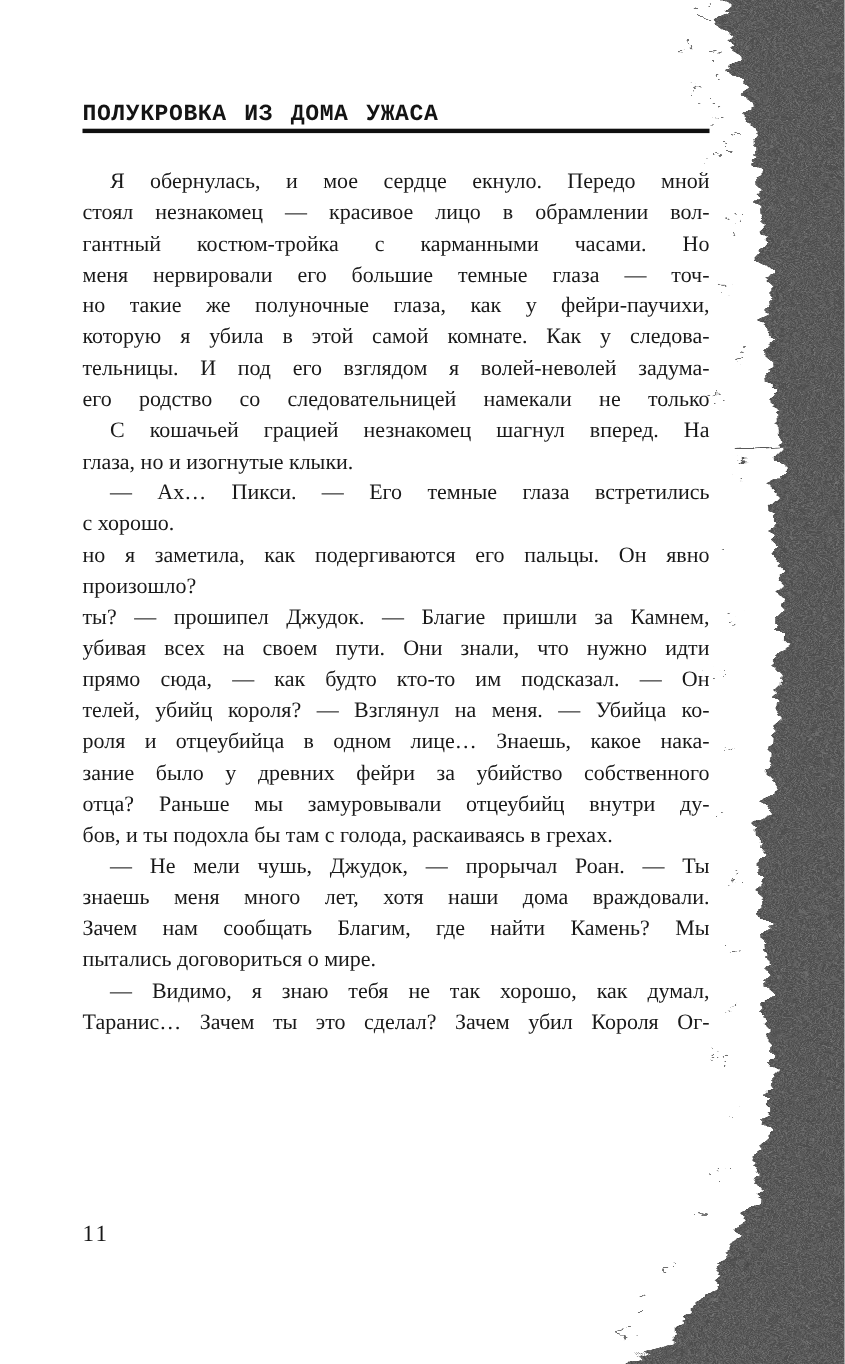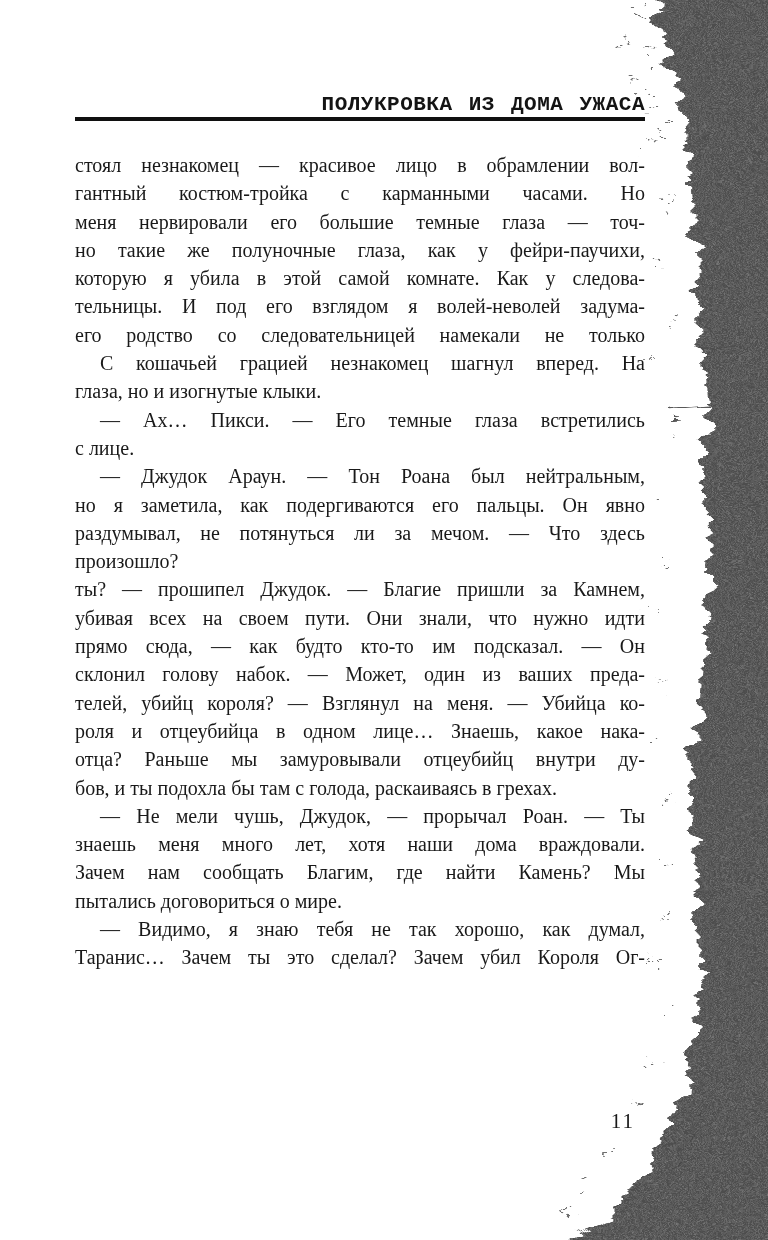--- a/index.html
+++ b/index.html
@@ -6,21 +6,20 @@
   .page{
     position:relative;
     width:768px;height:1240px;
     background:#ffffff;
     overflow:hidden;
     font-family:"Liberation Serif", serif;
     color:#1a1a1a;
   }
   .header-title{
     position:absolute;top:93px;left:75px;width:570px;
-    text-align:right;
     font-family:"Liberation Mono", monospace;
     font-size:21px;font-weight:700;
     letter-spacing:0.5px;word-spacing:3px;
     color:#141414;white-space:nowrap;
   }
   .header-rule{
     position:absolute;top:117px;left:75px;width:570px;height:4px;
     background:#101010;
   }
   .text-body{
@@ -32,61 +31,60 @@
     line-height:28.3px;height:28.3px;
     text-align:justify;
     text-align-last:justify;
     -moz-text-align-last:justify;
     white-space:normal;
   }
   .tline.first{text-indent:25px;}
   .tline.lastline{text-align-last:left;-moz-text-align-last:left;}
   .page-number{
     position:absolute;top:1109px;left:75px;width:560px;
-    text-align:right;
+    text-align:left;
     font-family:"Liberation Serif", serif;
     font-size:21px;color:#191919;
     letter-spacing:2px;
   }
   .scan-svg{
     position:absolute;top:0;left:0;width:768px;height:1240px;
     pointer-events:none;
   }
 </style>
 </head>
 <body>
 
 <div class="page">
 
   <div class="header-title">ПОЛУКРОВКА ИЗ ДОМА УЖАСА</div>
 
   <div class="header-rule"></div>
 
   <div class="text-body">
+      <div class="tline first">Я обернулась, и мое сердце екнуло. Передо мной</div>
       <div class="tline">стоял незнакомец — красивое лицо в обрамлении вол-</div>
       <div class="tline">гантный костюм-тройка с карманными часами. Но</div>
       <div class="tline">меня нервировали его большие темные глаза — точ-</div>
       <div class="tline">но такие же полуночные глаза, как у фейри-паучихи,</div>
       <div class="tline">которую я убила в этой самой комнате. Как у следова-</div>
       <div class="tline">тельницы. И под его взглядом я волей-неволей задума-</div>
       <div class="tline">его родство со следовательницей намекали не только</div>
       <div class="tline first">С кошачьей грацией незнакомец шагнул вперед. На</div>
       <div class="tline lastline">глаза, но и изогнутые клыки.</div>
       <div class="tline first">— Ах… Пикси. — Его темные глаза встретились</div>
-      <div class="tline lastline">с лице.</div>
-      <div class="tline first">— Джудок Араун. — Тон Роана был нейтральным,</div>
+      <div class="tline lastline">с хорошо.</div>
       <div class="tline">но я заметила, как подергиваются его пальцы. Он явно</div>
-      <div class="tline">раздумывал, не потянуться ли за мечом. — Что здесь</div>
       <div class="tline lastline">произошло?</div>
       <div class="tline">ты? — прошипел Джудок. — Благие пришли за Камнем,</div>
       <div class="tline">убивая всех на своем пути. Они знали, что нужно идти</div>
       <div class="tline">прямо сюда, — как будто кто-то им подсказал. — Он</div>
-      <div class="tline">склонил голову набок. — Может, один из ваших преда-</div>
       <div class="tline">телей, убийц короля? — Взглянул на меня. — Убийца ко-</div>
       <div class="tline">роля и отцеубийца в одном лице… Знаешь, какое нака-</div>
+      <div class="tline">зание было у древних фейри за убийство собственного</div>
       <div class="tline">отца? Раньше мы замуровывали отцеубийц внутри ду-</div>
       <div class="tline lastline">бов, и ты подохла бы там с голода, раскаиваясь в грехах.</div>
       <div class="tline first">— Не мели чушь, Джудок, — прорычал Роан. — Ты</div>
       <div class="tline">знаешь меня много лет, хотя наши дома враждовали.</div>
       <div class="tline">Зачем нам сообщать Благим, где найти Камень? Мы</div>
       <div class="tline lastline">пытались договориться о мире.</div>
       <div class="tline first">— Видимо, я знаю тебя не так хорошо, как думал,</div>
       <div class="tline">Таранис… Зачем ты это сделал? Зачем убил Короля Ог-</div>
     </div>
 

